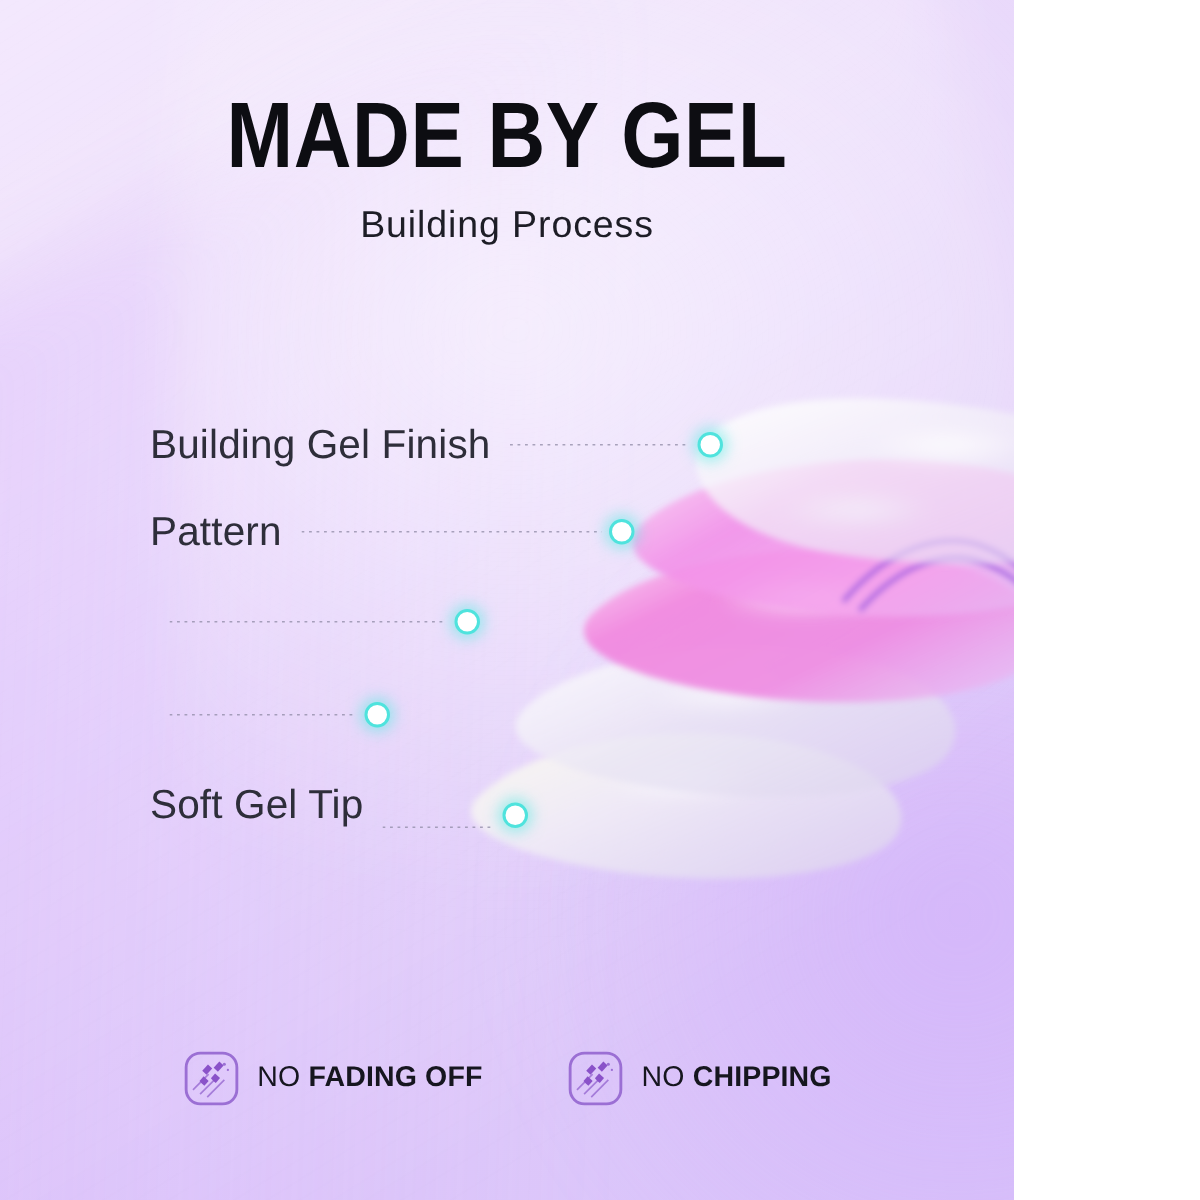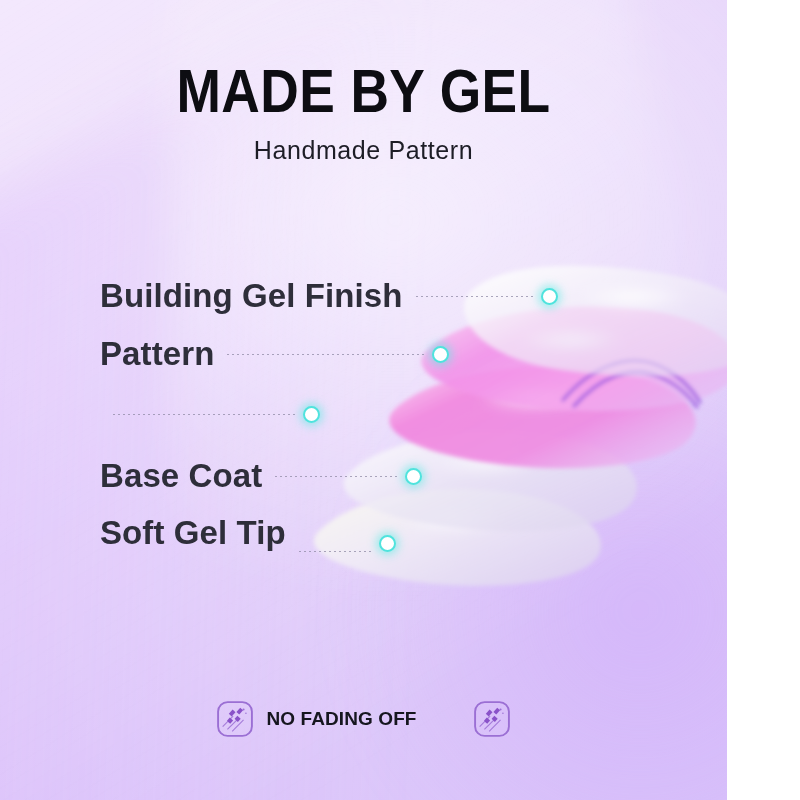--- a/index.html
+++ b/index.html
@@ -6,21 +6,21 @@
     margin: 0;
     padding: 0;
     background: #ffffff;
   }
   body {
     font-family: "Liberation Sans", sans-serif;
   }
 
   #poster {
     position: relative;
-    width: 727px;
+    width: 676px;
     height: 800px;
     overflow: hidden;
     background: linear-gradient(150deg, #ead6fb 0%, #e9d8fb 30%, #e4d2fb 55%, #ddc8fa 80%, #d9c3fb 100%);
   }
 
   
   .bg-wedge-a {
     position: absolute;
     left: -180px;
     top: -120px;
@@ -101,22 +101,22 @@
     inset: 0;
     z-index: 9;
   }
   .label-row {
     position: absolute;
     display: flex;
     align-items: center;
     height: 34px;
   }
   .label-text {
-    font-size: 33px;
-    font-weight: 700;
+    font-size: 27px;
+    font-weight: 400;
     color: #2e2e3a;
     white-space: nowrap;
     letter-spacing: 0.1px;
   }
   .leader {
     height: 1px;
     margin-left: 13px;
     margin-right: 5px;
     background-image: linear-gradient(to right, #8f8aa5 0 2px, rgba(0,0,0,0) 2px 5px);
     background-size: 5px 1px;
@@ -155,39 +155,39 @@
     height: 38px;
     flex: 0 0 auto;
   }
   .feature-text {
     font-size: 19px;
     color: #16161f;
     white-space: nowrap;
     letter-spacing: 0.1px;
   }
   .feature-text .no {
-    font-weight: 700;
+    font-weight: 400;
   }
   .feature-text .emph {
     font-weight: 700;
   }
 </style>
 </head>
 <body>
 
 <div id="poster">
 
   <div class="bg-wedge-a"></div>
   <div class="bg-wedge-b"></div>
   <div class="bg-wedge-c"></div>
   <div class="bg-wedge-d"></div>
 
   <div class="header">
     <h1 class="title">MADE BY GEL</h1>
-    <p class="subtitle">Handmade Pattern</p>
+    <p class="subtitle">Building Process</p>
   </div>
 
   <div class="stack">
     <svg width="800" height="800" viewBox="0 0 800 800" xmlns="http://www.w3.org/2000/svg">
       <defs>
 
         <linearGradient id="gClear" x1="0" y1="0" x2="1" y2="1">
           <stop offset="0%" stop-color="#ffffff" stop-opacity="0.95"></stop>
           <stop offset="45%" stop-color="#f2eef8" stop-opacity="0.72"></stop>
           <stop offset="100%" stop-color="#e2d8f2" stop-opacity="0.55"></stop>
@@ -296,21 +296,20 @@
       <span class="leader" style="width:200px;"></span>
       <span class="leader-dot"></span>
     </div>
 
     <div class="label-row" style="left:100px; top:397px;">
       <span class="leader" style="width:185px;"></span>
       <span class="leader-dot"></span>
     </div>
 
     <div class="label-row" style="left:100px; top:459px;">
-      <span class="label-text">Base Coat</span>
       <span class="leader" style="width:125px;"></span>
       <span class="leader-dot"></span>
     </div>
 
     <div class="label-row" style="left:100px; top:518px;align-items:flex-end;">
       <span class="label-text">Soft Gel Tip</span>
       <span class="leader" style="width:75px;"></span>
       <span class="leader-dot"></span>
     </div>
 
@@ -358,18 +357,21 @@
             <path d="M14.5 18.5 l3.5 3.2 l-3 3.4 q-2.2 -1.6 -3.4 -3.3 z"></path>
             <path d="M21.5 12.5 l4 -4.4 l3 2.8 l-4 4.4 z"></path>
             <path d="M22.5 16.5 l3.5 3.2 l-3 3.4 q-2.2 -1.6 -3.4 -3.3 z"></path>
           </g>
           <g fill="#9b6fd4">
             <circle cx="29" cy="10" r="1.1"></circle>
             <circle cx="31.5" cy="14" r="0.8"></circle>
           </g>
         </svg>
       </span>
+      <span class="feature-text">
+        <span class="no">NO </span><span class="emph">CHIPPING</span>
+      </span>
     </div>
 
 
   </div>
 
 </div>
 
 </body></html>

